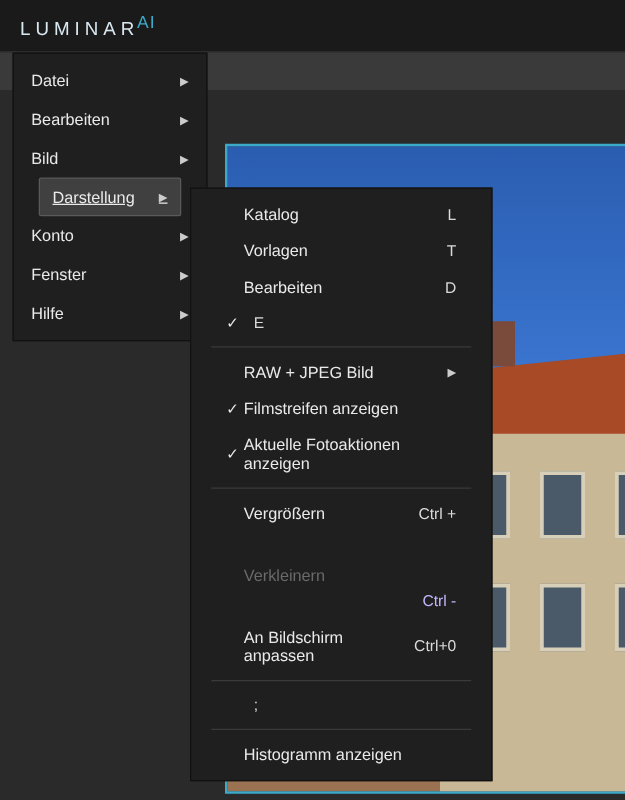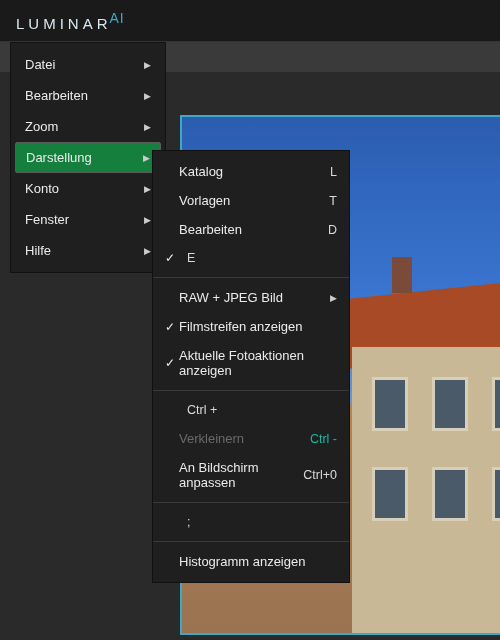--- a/index.html
+++ b/index.html
@@ -83,38 +83,39 @@
   .main-item {
     display: flex;
     align-items: center;
     justify-content: space-between;
     padding: 8px 14px;
     font-size: 13px;
     color: #eaeaea;
     cursor: default;
   }
   .main-item.highlight {
-    background: #15803d;
+    background: #404040;
     border: 1px solid #5a5a5a;
-    margin: 0 4px;
+    margin: 0 20px;
     border-radius: 2px;
     padding: 7px 10px;
+    text-decoration: underline;
   }
   .arrow {
     font-size: 9px;
     color: #ccc;
   }
   .submenu {
     position: absolute;
     left: 152px;
     top: 150px;
-    width: 198px;
+    width: 242px;
     background: #1f1f1f;
     border: 1px solid #111;
-    padding: 6px 0;
+    padding: 6px 16px;
     z-index: 11;
   }
   .sub-item {
     display: flex;
     align-items: center;
     padding: 7px 12px 7px 8px;
     font-size: 13px;
     color: #eaeaea;
     cursor: default;
   }
@@ -124,21 +125,21 @@
     text-align: center;
     font-size: 12px;
     color: #eaeaea;
   }
   .sub-label { flex: 1; }
   .sub-accel {
     font-size: 12.5px;
     color: #dadada;
     margin-left: 8px;
   }
-  .sub-item.disabled .sub-accel { color: #14b8a6; }
+  .sub-item.disabled .sub-accel { color: #c4b5fd; margin-top: 42px; }
   .sub-arrow {
     font-size: 9px;
     color: #ccc;
     margin-left: 8px;
   }
   .sep {
     height: 1px;
     background: #3a3a3a;
     margin: 5px 0;
   }
@@ -169,21 +170,21 @@
 <div class="main-menu" id="main-menu">
     <div class="main-item">
       <span>Datei</span>
       <span class="arrow">▶</span>
     </div>
     <div class="main-item">
       <span>Bearbeiten</span>
       <span class="arrow">▶</span>
     </div>
     <div class="main-item">
-      <span>Zoom</span>
+      <span>Bild</span>
       <span class="arrow">▶</span>
     </div>
     <div class="main-item highlight">
       <span>Darstellung</span>
       <span class="arrow">▶</span>
     </div>
     <div class="main-item">
       <span>Konto</span>
       <span class="arrow">▶</span>
     </div>
@@ -226,20 +227,21 @@
       <span class="check-col">✓</span>
       <span class="sub-label">Filmstreifen anzeigen</span>
     </div>
     <div class="sub-item">
       <span class="check-col">✓</span>
       <span class="sub-label">Aktuelle Fotoaktionen anzeigen</span>
     </div>
     <div class="sep"></div>
     <div class="sub-item">
       <span class="check-col"></span>
+      <span class="sub-label">Vergrößern</span>
       <span class="sub-accel">Ctrl +</span>
     </div>
     <div class="sub-item disabled">
       <span class="check-col"></span>
       <span class="sub-label">Verkleinern</span>
       <span class="sub-accel">Ctrl -</span>
     </div>
     <div class="sub-item">
       <span class="check-col"></span>
       <span class="sub-label">An Bildschirm anpassen</span>

